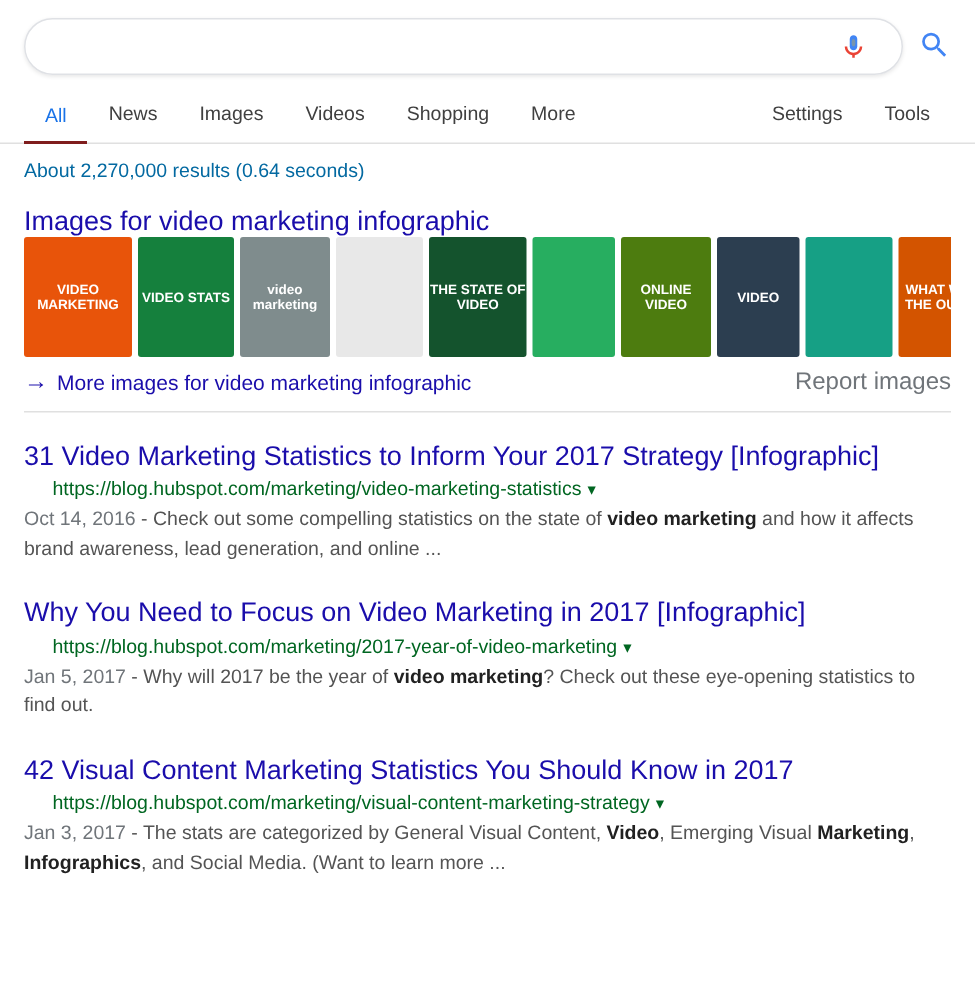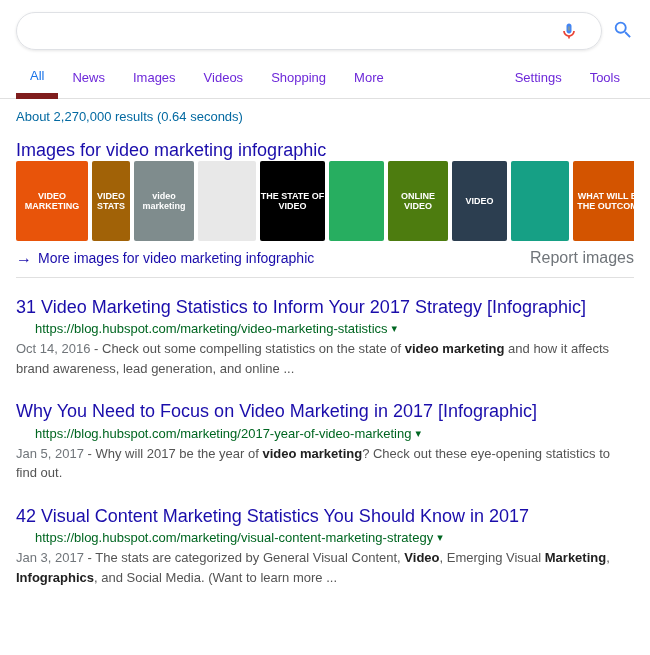--- a/index.html
+++ b/index.html
@@ -60,30 +60,30 @@
     .nav-tabs {
       display: flex;
       align-items: center;
       border-bottom: 1px solid #e0e0e0;
       padding: 0 16px;
       gap: 0;
     }
     .nav-tabs .tab {
       padding: 10px 14px;
       font-size: 13px;
-      color: #6d28d9;
+      color: #404040;
       cursor: pointer;
       text-decoration: none;
       white-space: nowrap;
       border-bottom: 3px solid transparent;
       margin-bottom: -1px;
     }
     .nav-tabs .tab.active {
       color: #1a73e8;
-      border-bottom: 6px solid #7f1d1d;
+      border-bottom: 2px solid #7f1d1d;
     }
     .nav-tabs .tab-right {
       margin-left: auto;
       text-align: center;
     }
 
     
     .results-info {
       padding: 10px 16px 4px 16px;
       font-size: 13px;
@@ -163,21 +163,21 @@
       font-size: 18px;
       color: #1a0dab;
       text-decoration: none;
       cursor: pointer;
       line-height: 1.3;
       display: block;
       margin-bottom: 2px;
     }
     .result-url-row {
       display: flex;
-      align-items: center;
+      align-items: flex-end;
       gap: 4px;
       margin-bottom: 3px;
       padding-left: 19px;
     }
     .result-url {
       font-size: 13px;
       color: #006621;
     }
     .dropdown-arrow {
       color: #006621;
@@ -236,30 +236,30 @@
 
 <div class="results-info">About 2,270,000 results (0.64 seconds)</div>
 
 <div class="images-section">
   <a class="images-heading">Images for video marketing infographic</a>
 
   <div class="image-strip" id="image-strip">
   <div class="image-thumb" style="width: 72px; background: rgb(232, 84, 10);">
         <div class="image-thumb-inner">VIDEO MARKETING</div>
       </div>
-      <div class="image-thumb" style="width: 38px; background: #a16207;">
+      <div class="image-thumb" style="width: 64px; background: #15803d;">
         <div class="image-thumb-inner">VIDEO STATS</div>
       </div>
       <div class="image-thumb" style="width: 60px; background: rgb(127, 140, 141);">
         <div class="image-thumb-inner">video marketing</div>
       </div>
       <div class="image-thumb" style="width: 58px; background: rgb(232, 232, 232);">
         <div class="image-thumb-inner"></div>
       </div>
-      <div class="image-thumb" style="width: 65px; background: #000000;">
+      <div class="image-thumb" style="width: 65px; background: #14532d;">
         <div class="image-thumb-inner">THE STATE OF VIDEO</div>
       </div>
       <div class="image-thumb" style="width: 55px; background: rgb(39, 174, 96);">
         <div class="image-thumb-inner"></div>
       </div>
       <div class="image-thumb" style="width: 60px; background: #4d7c0f;">
         <div class="image-thumb-inner">ONLINE VIDEO</div>
       </div>
       <div class="image-thumb" style="width: 55px; background: rgb(44, 62, 80);">
         <div class="image-thumb-inner">VIDEO</div>

